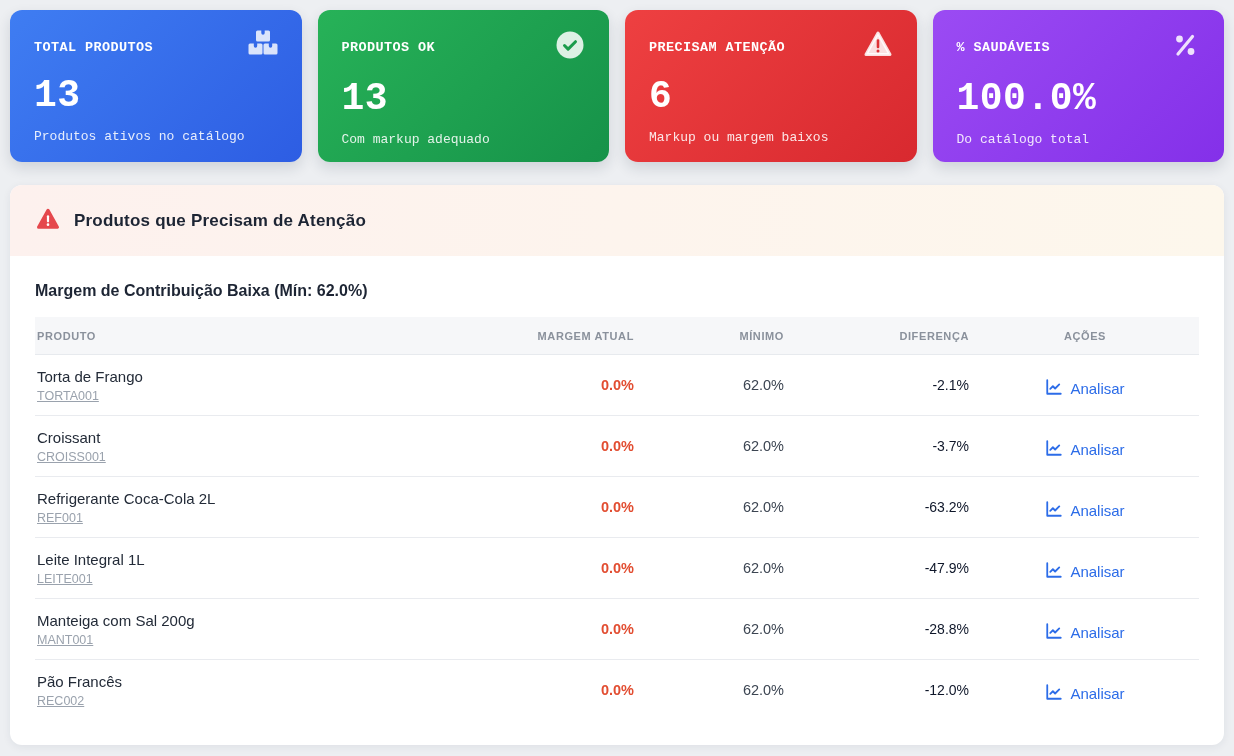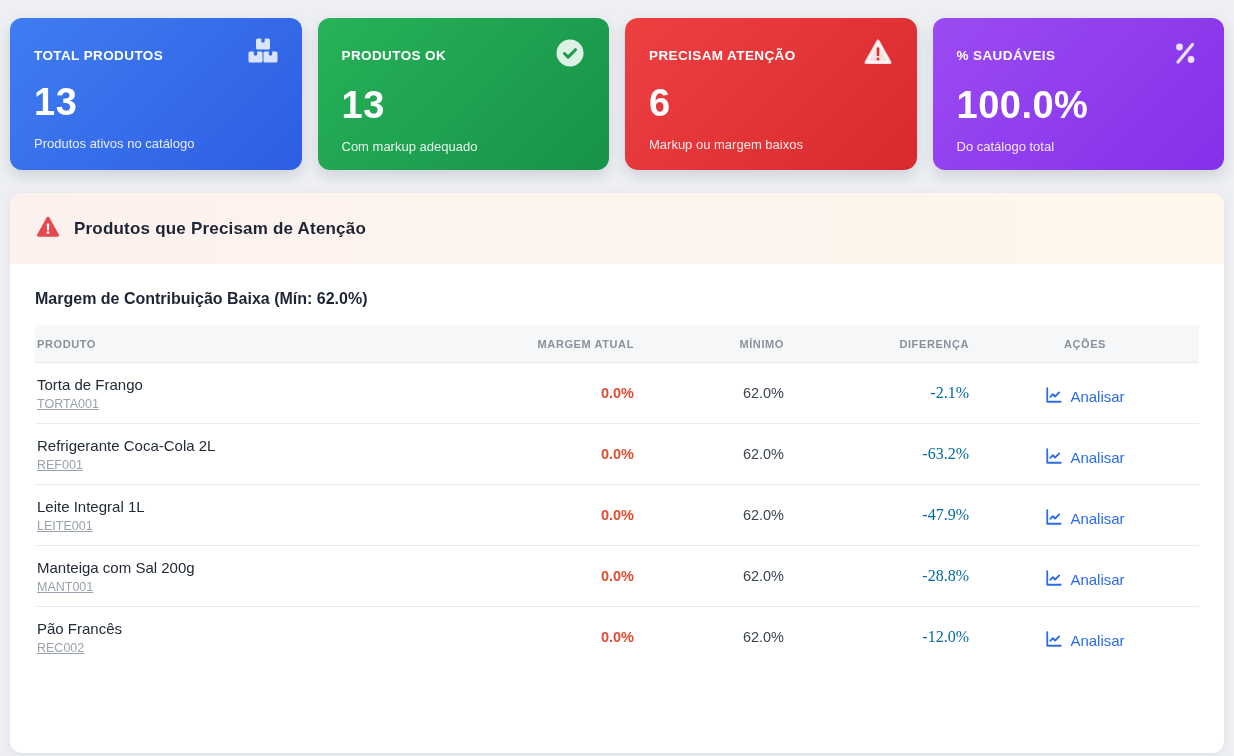--- a/index.html
+++ b/index.html
@@ -10,21 +10,22 @@
     background: #edeff2;
     font-family: "Liberation Sans", "DejaVu Sans", sans-serif;
     overflow: hidden;
   }
 
   
   .cards {
     display: grid;
     grid-template-columns: repeat(4, 1fr);
     gap: 16px;
-    padding: 18px 10px 0 10px;
+    padding: 10px 10px 0 10px;
+    font-family: Liberation Mono, monospace;
   }
   .stat-card {
     height: 152px;
     border-radius: 12px;
     padding: 18px 24px;
     color: #ffffff;
     box-shadow: 0 6px 14px rgba(25, 39, 65, 0.14);
     position: relative;
   }
   .stat-card .card-top {
@@ -109,21 +110,21 @@
   }
   .col-produto { text-align: left; }
   th.col-produto, td.col-produto { padding-left: 8px; }
   .col-num { text-align: right; }
   .col-acoes { text-align: center; }
 
   .prod-name { font-size: 15px; color: #232b38; }
   .prod-code { font-size: 12.5px; color: #9aa2ad; margin-top: 4px; text-decoration: underline; }
   .margin-val { color: #e24d31; font-weight: bold; font-size: 14.5px; }
   .min-val { color: #3c4552; font-size: 14.5px; }
-  .diff-val { color: #0369a1; font-size: 16px; font-family: Liberation Serif, serif; }
+  .diff-val { color: #0f172a; font-size: 14px; }
   .analyze-link {
     color: #2c6ce8;
     font-size: 15px;
     text-decoration: none;
     display: inline-flex;
     align-items: center;
     gap: 7px;
     cursor: pointer;
     margin-top: 8px;
   }
@@ -244,20 +245,40 @@
             <path d="M3 3 v18 h18"></path>
             <polyline points="7 14.5 10.5 11 13.5 14 19 8.5"></polyline>
           </svg>
         </span>
         <span>Analisar</span>
       </a>
     </td>
   </tr>
         <tr>
     <td class="col-produto">
+      <div class="prod-name">Croissant</div>
+      <div class="prod-code">CROISS001</div>
+    </td>
+    <td class="col-num margin-val">0.0%</td>
+    <td class="col-num min-val">62.0%</td>
+    <td class="col-num diff-val">-3.7%</td>
+    <td class="col-acoes">
+      <a class="analyze-link">
+        <span>
+          <svg width="18" height="18" viewBox="0 0 24 24" fill="none" stroke="#2c6ce8" stroke-width="2.4" stroke-linecap="round" stroke-linejoin="round">
+            <path d="M3 3 v18 h18"></path>
+            <polyline points="7 14.5 10.5 11 13.5 14 19 8.5"></polyline>
+          </svg>
+        </span>
+        <span>Analisar</span>
+      </a>
+    </td>
+  </tr>
+        <tr>
+    <td class="col-produto">
       <div class="prod-name">Refrigerante Coca-Cola 2L</div>
       <div class="prod-code">REF001</div>
     </td>
     <td class="col-num margin-val">0.0%</td>
     <td class="col-num min-val">62.0%</td>
     <td class="col-num diff-val">-63.2%</td>
     <td class="col-acoes">
       <a class="analyze-link">
         <span>
           <svg width="18" height="18" viewBox="0 0 24 24" fill="none" stroke="#2c6ce8" stroke-width="2.4" stroke-linecap="round" stroke-linejoin="round">

